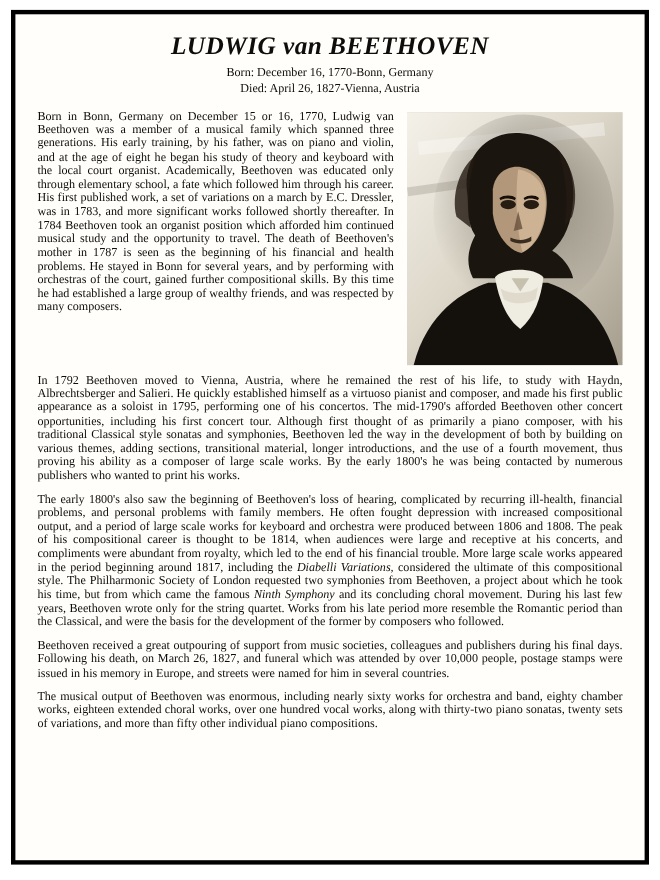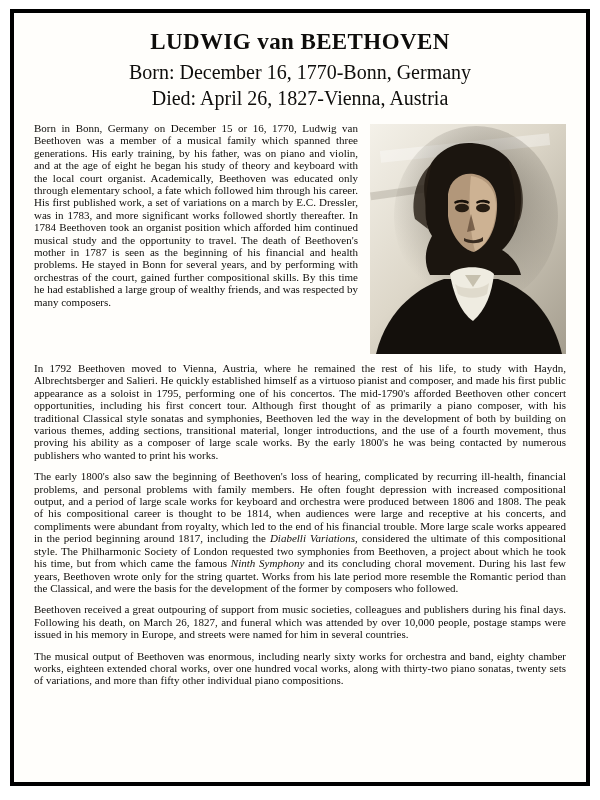--- a/index.html
+++ b/index.html
@@ -13,24 +13,24 @@
   .frame {
     position:absolute; top:9px; left:10px; right:10px; bottom:14px;
     border:4px solid #000;
     padding:14px 20px 10px 20px;
     box-sizing:border-box;
     overflow:hidden;
     background:#fffefb;
   }
   .page-title {
     font-size:23px; font-weight:bold; text-align:center;
-    letter-spacing:0.4px; margin:2px 0 5px 0;
+    letter-spacing:0.4px; margin:2px 0 5px 0;font-style:italic;
   }
   .sub-line {
-    font-size:20px; text-align:center; margin:1px 0; line-height:1.25;
+    font-size:11px; text-align:center; margin:1px 0; line-height:1.25;
   }
   .content {
     margin-top:11px;
     font-size:11px; line-height:12.4px;
     text-align:justify;
   }
   .portrait {
     float:right; width:196px; height:230px;
     margin:2px 0 8px 12px;
     background:#ddd8cc;

